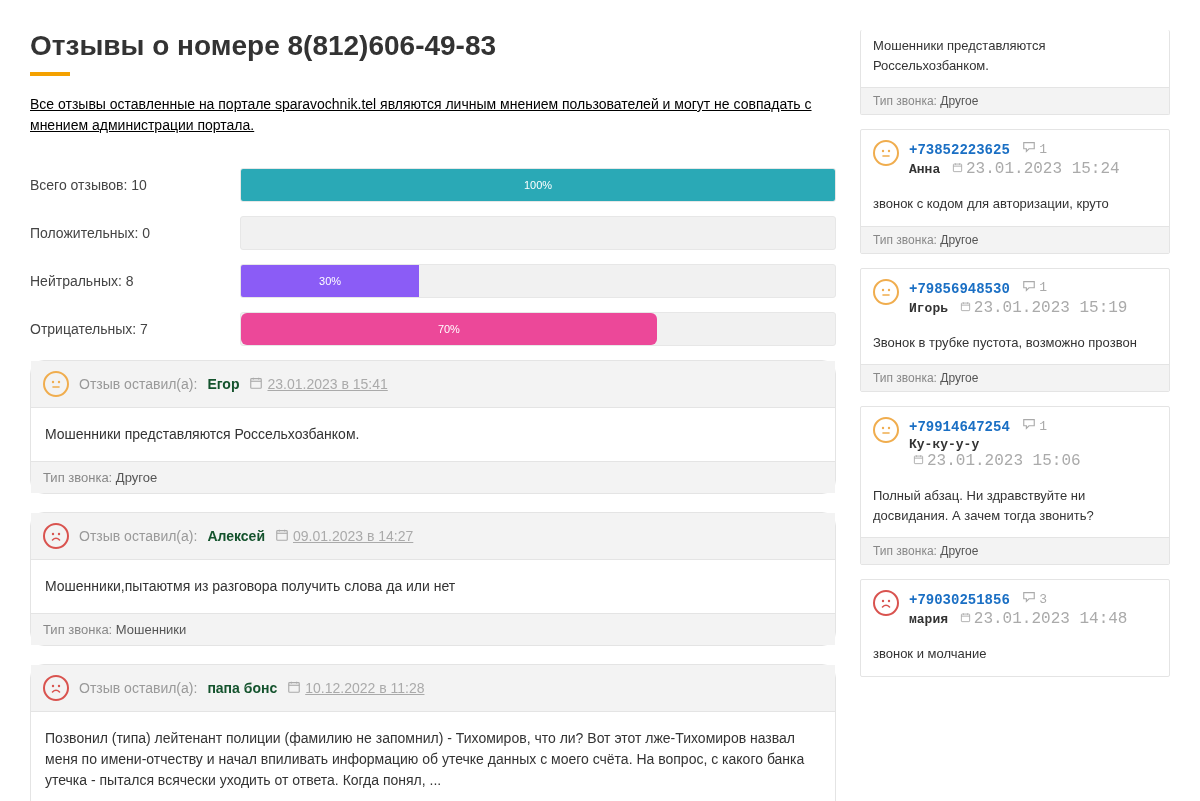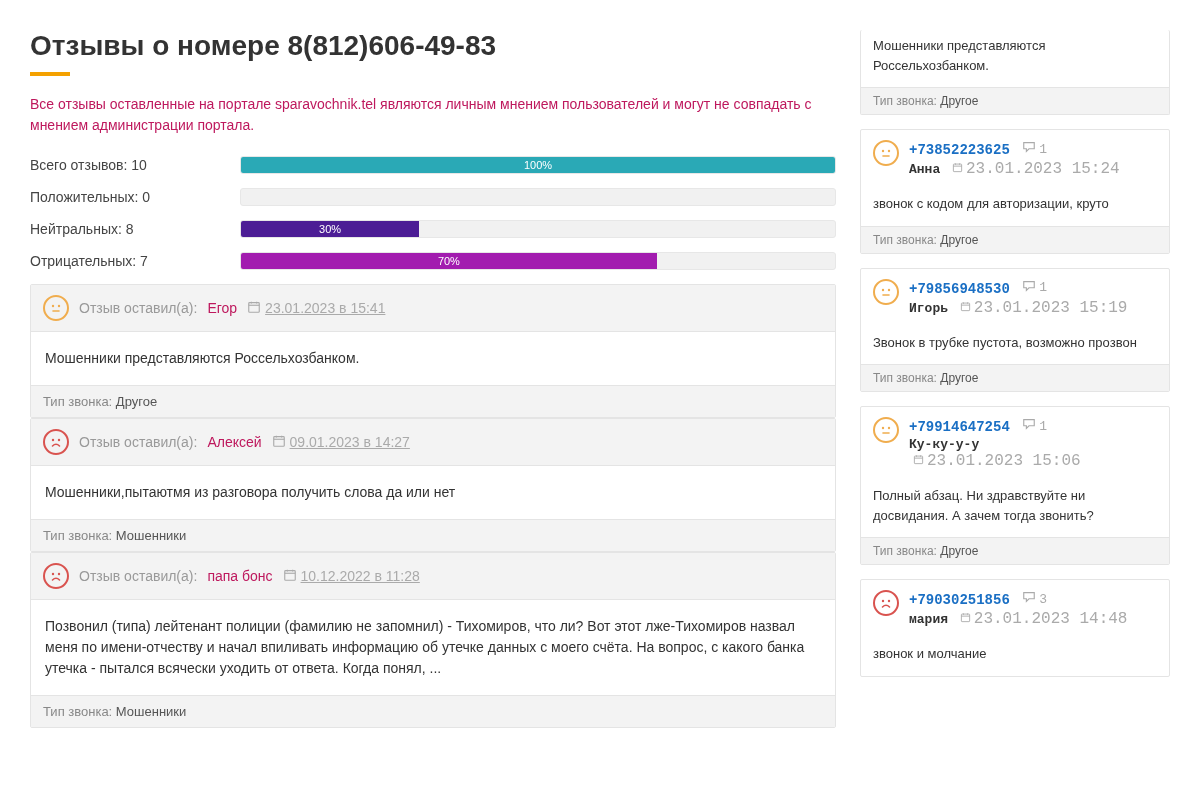--- a/index.html
+++ b/index.html
@@ -3,39 +3,39 @@
 <meta charset="utf-8">
 <style>
   * { box-sizing: border-box; margin: 0; padding: 0; }
   body { font-family: Arial, Helvetica, sans-serif; font-size: 14px; color: #333; background: #fff; }
   .wrapper { display: flex; padding: 30px; gap: 24px; }
   .main { flex: 1; min-width: 0; }
   .sidebar { width: 310px; flex-shrink: 0; }
 
   h1 { font-size: 28px; font-weight: bold; color: #333; margin-bottom: 10px; }
   .underline { width: 40px; height: 4px; background: #f4a100; margin-bottom: 18px; }
-  .intro { color: #be185d; line-height: 1.5; margin-bottom: 20px; }
+  .intro { color: #000000; line-height: 1.5; margin-bottom: 32px; text-decoration: underline; }
 
   .stat-row { display: flex; align-items: center; margin-bottom: 14px; }
   .stat-label { width: 210px; color: #444; }
-  .bar-outer { flex: 1; height: 18px; background: #f1f1f1; border: 1px solid #e7e7e7; border-radius: 3px; position: relative; overflow: hidden; }
+  .bar-outer { flex: 1; height: 34px; background: #f1f1f1; border: 1px solid #e7e7e7; border-radius: 3px; position: relative; overflow: hidden; }
   .bar-inner { height: 100%; display: flex; align-items: center; justify-content: center; font-size: 11px; color: #fff; }
   .bar-total { background: #2aa9b6; }
   .bar-pos { background: #5cb85c; }
-  .bar-neu { background: #4c1d95; }
-  .bar-neg { background: #a21caf; }
-
-  .review { border: 1px solid #e4e4e4; border-radius: 2px; }
+  .bar-neu { background: #8b5cf6; }
+  .bar-neg { background: #ec4899; border-radius: 6px; }
+
+  .review { border: 1px solid #e4e4e4; border-radius: 14px; margin-bottom: 18px; }
   .r-head { background: #f3f3f3; padding: 10px 12px; display: flex; align-items: center; gap: 10px; color: #888; border-bottom: 1px solid #e4e4e4; }
   .face { width: 26px; height: 26px; border-radius: 50%; border: 2px solid #888; display: flex; align-items: center; justify-content: center; position: relative; flex-shrink:0; }
   .face.neutral { border-color: #f0ad4e; }
   .face.sad     { border-color: #d9534f; }
   .face svg { width: 16px; height: 16px; }
   .left-by { color: #999; }
-  .author { color: #be185d; font-weight: normal; }
+  .author { color: #14532d; font-weight: bold; }
   .date { color: #aaa; display: inline-flex; align-items: center; gap: 4px; text-decoration: underline; }
   .date svg, .comments svg { width: 14px; height: 14px; }
   .r-body { padding: 16px 14px; color: #333; line-height: 1.5; }
   .r-foot { background: #f3f3f3; padding: 8px 12px; border-top: 1px solid #e4e4e4; color: #888; font-size: 13px; }
   .r-foot .val { color: #555; }
 
   .side-card { border: 1px solid #e4e4e4; border-radius: 2px; margin-bottom: 14px; }
   .side-head { padding: 10px 12px; display: flex; gap: 10px; align-items: flex-start; font-family: Liberation Mono, monospace; }
   .side-info { flex: 1; }
   .phone-link { color: #1a6fc4; font-weight: bold; text-decoration: none; font-size: 14px; }

